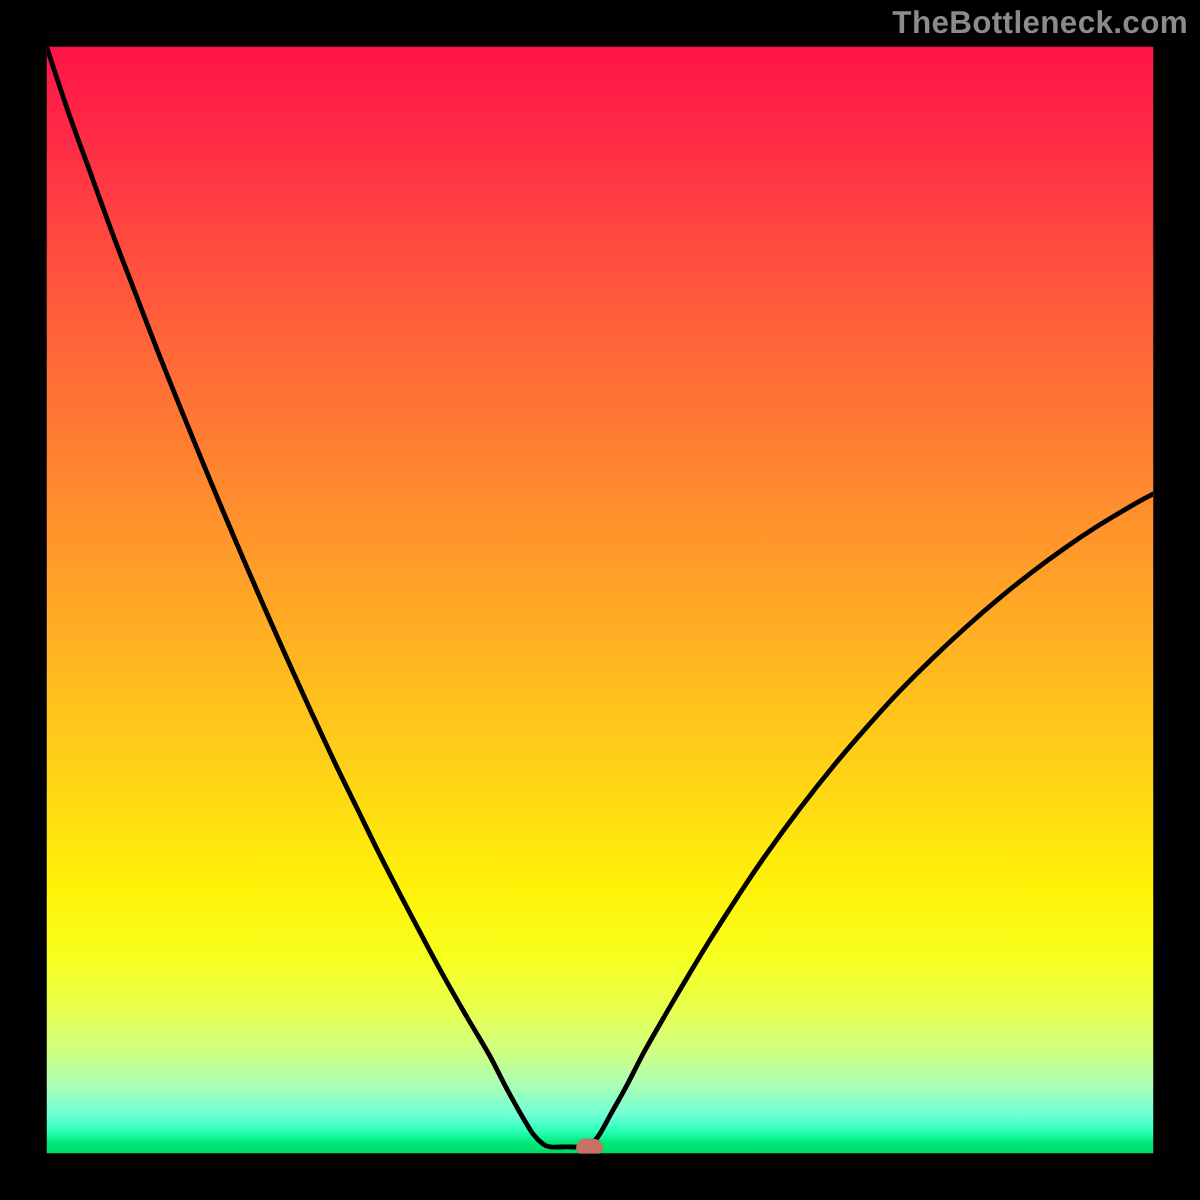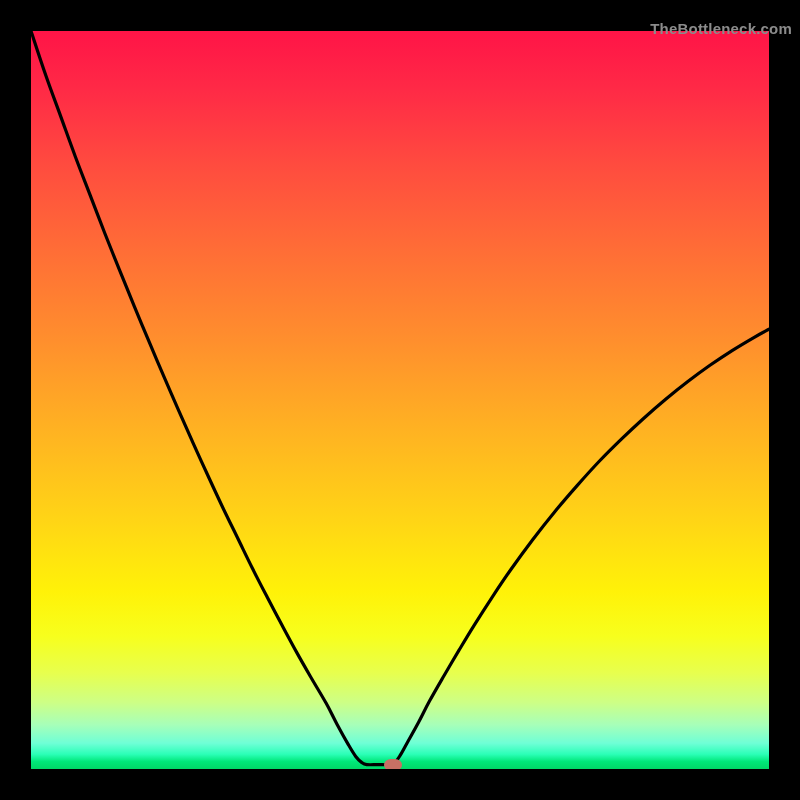--- a/index.html
+++ b/index.html
@@ -56,24 +56,24 @@
   .marker {
     position: absolute;
     width: 18px;
     height: 12px;
     border-radius: 7px / 6px;
     background: #c77064;
     transform: translate(-50%, -50%);
   }
   .watermark {
     position: absolute;
-    top: 20px;
+    top: 4px;
     right: 8px;
     font-family: Arial, Helvetica, sans-serif;
-    font-size: 15px;
+    font-size: 21px;
     font-weight: 600;
     color: #8b8b8b;
     letter-spacing: 0.2px;
   }
 </style>
 </head>
 <body>
 
 <div class="frame">
   <div class="plot">

